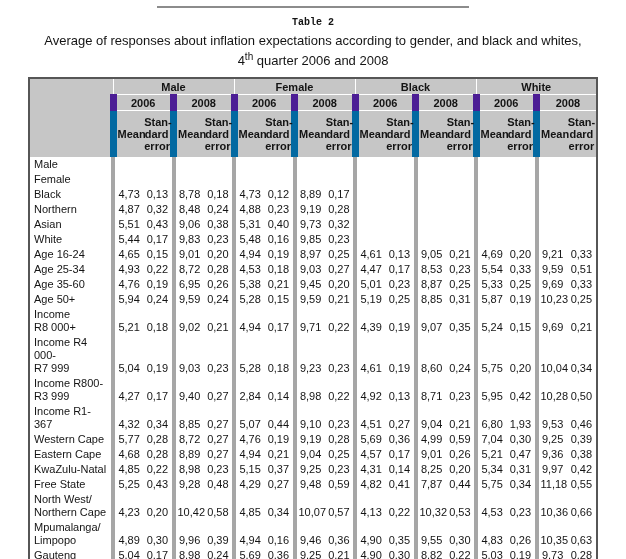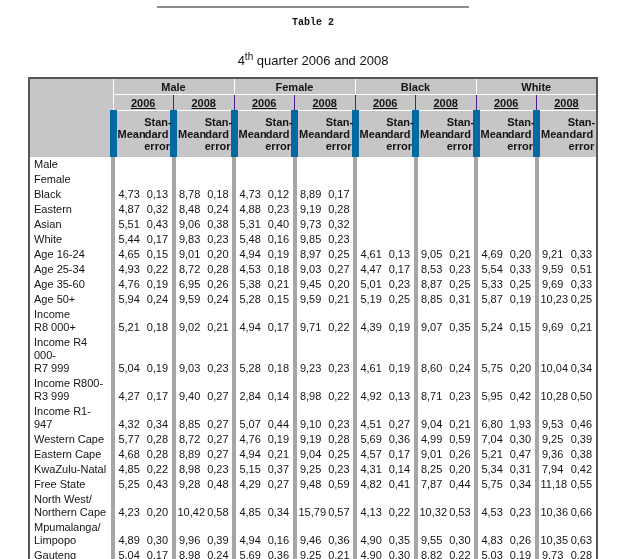--- a/index.html
+++ b/index.html
@@ -23,36 +23,36 @@
     border-collapse:collapse;table-layout:fixed;width:570px;
     border:2px solid var(--outer-border);
     font-size:11px;
   }
   th{
     background:var(--header-bg);font-weight:bold;padding:0 1px;
     text-align:center;font-size:11px;
   }
   th.corner{border-right:1px solid #fff;}
   th.grp{border-left:1px solid #fff;border-bottom:1px solid #fff;height:15px;}
-  th.yr{border-left:1px solid #4c1d95;border-bottom:1px solid #fff;height:15px;text-decoration:underline;}
+  th.yr{border-left:7px solid #4c1d95;border-bottom:1px solid #fff;height:15px;}
   th.stat{height:46px;vertical-align:middle;line-height:1.12;white-space:pre-line;font-weight:bold;}
   th.stat.mean-col{border-left:7px solid #0369a1;}
   td{vertical-align:bottom;padding:1px 2px;line-height:13px;}
   td.lbl{text-align:left;white-space:pre-line;padding-left:4px;}
   td.val{text-align:center;}
   td.sep{border-left:4px solid var(--separator);}
 </style>
 </head>
 <body>
 
 <div class="page">
   <div class="top-rule"></div>
   <div class="table-label">Table 2</div>
   <div class="caption">
-    <br>
+    <span>Average of responses about inflation expectations according to gender, and black and whites,</span><br>
     <span>4</span><sup>th</sup><span> quarter 2006 and 2008</span>
   </div>
   <table>
     <colgroup>
       <col style="width:84px">
     </colgroup>
     <thead id="thead">
         <tr>
           <th class="corner" rowspan="3"></th>
           <th class="grp" colspan="4">Male</th>
@@ -157,21 +157,21 @@
           <td class="val sep"></td>
           <td class="val"></td>
           <td class="val sep"></td>
           <td class="val"></td>
           <td class="val sep"></td>
           <td class="val"></td>
           <td class="val sep"></td>
           <td class="val"></td>
         </tr>
         <tr>
-          <td class="lbl">Eastern</td>
+          <td class="lbl">Northern</td>
           <td class="val sep">4,87</td>
           <td class="val">0,32</td>
           <td class="val sep">8,48</td>
           <td class="val">0,24</td>
           <td class="val sep">4,88</td>
           <td class="val">0,23</td>
           <td class="val sep">9,19</td>
           <td class="val">0,28</td>
           <td class="val sep"></td>
           <td class="val"></td>
@@ -350,21 +350,21 @@
           <td class="val sep">4,92</td>
           <td class="val">0,13</td>
           <td class="val sep">8,71</td>
           <td class="val">0,23</td>
           <td class="val sep">5,95</td>
           <td class="val">0,42</td>
           <td class="val sep">10,28</td>
           <td class="val">0,50</td>
         </tr>
         <tr>
-          <td class="lbl">Income R1-947</td>
+          <td class="lbl">Income R1-367</td>
           <td class="val sep">4,32</td>
           <td class="val">0,34</td>
           <td class="val sep">8,85</td>
           <td class="val">0,27</td>
           <td class="val sep">5,07</td>
           <td class="val">0,44</td>
           <td class="val sep">9,10</td>
           <td class="val">0,23</td>
           <td class="val sep">4,51</td>
           <td class="val">0,27</td>
@@ -422,21 +422,21 @@
           <td class="val sep">5,15</td>
           <td class="val">0,37</td>
           <td class="val sep">9,25</td>
           <td class="val">0,23</td>
           <td class="val sep">4,31</td>
           <td class="val">0,14</td>
           <td class="val sep">8,25</td>
           <td class="val">0,20</td>
           <td class="val sep">5,34</td>
           <td class="val">0,31</td>
-          <td class="val sep">7,94</td>
+          <td class="val sep">9,97</td>
           <td class="val">0,42</td>
         </tr>
         <tr>
           <td class="lbl">Free State</td>
           <td class="val sep">5,25</td>
           <td class="val">0,43</td>
           <td class="val sep">9,28</td>
           <td class="val">0,48</td>
           <td class="val sep">4,29</td>
           <td class="val">0,27</td>
@@ -453,21 +453,21 @@
         </tr>
         <tr>
           <td class="lbl">North West/
 Northern Cape</td>
           <td class="val sep">4,23</td>
           <td class="val">0,20</td>
           <td class="val sep">10,42</td>
           <td class="val">0,58</td>
           <td class="val sep">4,85</td>
           <td class="val">0,34</td>
-          <td class="val sep">15,79</td>
+          <td class="val sep">10,07</td>
           <td class="val">0,57</td>
           <td class="val sep">4,13</td>
           <td class="val">0,22</td>
           <td class="val sep">10,32</td>
           <td class="val">0,53</td>
           <td class="val sep">4,53</td>
           <td class="val">0,23</td>
           <td class="val sep">10,36</td>
           <td class="val">0,66</td>
         </tr>

